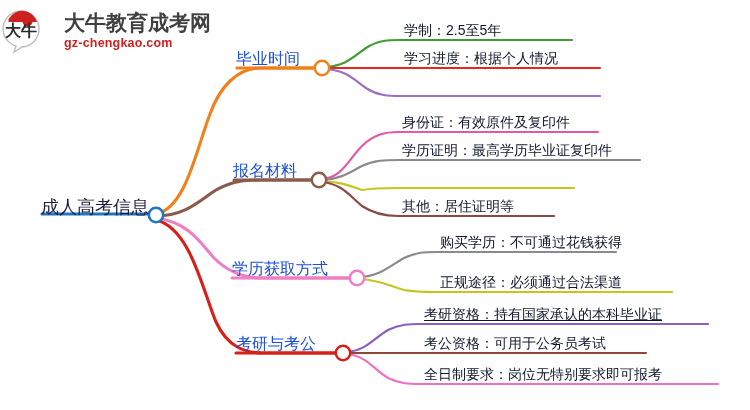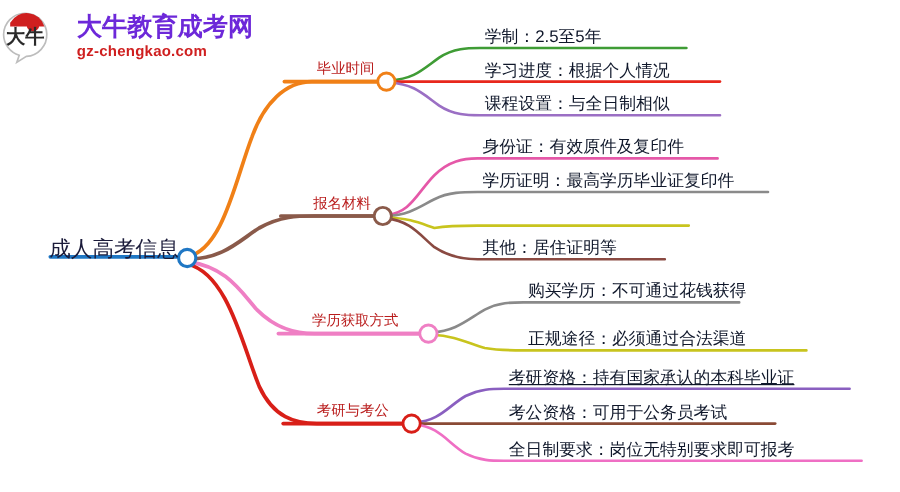--- a/index.html
+++ b/index.html
@@ -34,21 +34,21 @@
   }
   #logo-text {
     display: flex;
     flex-direction: column;
     justify-content: center;
     line-height: 1;
   }
   #logo-title {
     font-size: 21px;
     font-weight: bold;
-    color: #6d28d9;
+    color: #404040;
     letter-spacing: 0px;
     white-space: nowrap;
   }
   #logo-domain {
     font-size: 12.5px;
     font-weight: bold;
     color: #cf1f1f;
     letter-spacing: 0.2px;
     margin-top: 4px;
     white-space: nowrap;
@@ -64,21 +64,21 @@
   }
   #map svg { display: block; }
 
   .node-label {
     position: absolute;
     white-space: nowrap;
     color: #3a3a3a;
     font-family: "Liberation Sans", "DejaVu Sans", sans-serif;
   }
   .root-label   { font-size: 18px; color: #1b1b3a; }
-  .branch-label { font-size: 12px; color: #b91c1c; margin-left: 28px; }
+  .branch-label { font-size: 16px; color: #1d4ed8; }
   .leaf-label   { font-size: 14px; color: #0f172a; }
 </style>
 </head>
 <body>
 
 <div id="logo">
   <div id="logo-mark">
     <svg width="46" height="46" viewBox="0 0 46 46">
       <path d="M 3 21 A 18 18 0 1 1 22 39 L 14 44 L 16 38 A 18 18 0 0 1 3 21 Z" fill="#ffffff" stroke="#bdbdbd" stroke-width="1.4"></path>
       <path d="M 8.5 11 A 15.5 15.5 0 0 1 37 14 L 8.5 14 Z" fill="#cf1f1f"></path>
@@ -138,21 +138,20 @@
 
   <div class="node-label root-label" style="left:41px; top:195px;">成人高考信息</div>
 
   <div class="node-label branch-label" style="left:236px; top:49px;">毕业时间</div>
   <div class="node-label branch-label" style="left:233px; top:161px;">报名材料</div>
   <div class="node-label branch-label" style="left:232px; top:259px;">学历获取方式</div>
   <div class="node-label branch-label" style="left:236px; top:334px;">考研与考公</div>
 
   <div class="node-label leaf-label" style="left:404px; top:22px;">学制：2.5至5年</div>
   <div class="node-label leaf-label" style="left:404px; top:50px;">学习进度：根据个人情况</div>
-  <div class="node-label leaf-label" style="left:404px; top:78px;">课程设置：与全日制相似</div>
 
   <div class="node-label leaf-label" style="left:402px; top:114px;">身份证：有效原件及复印件</div>
   <div class="node-label leaf-label" style="left:402px; top:142px;">学历证明：最高学历毕业证复印件</div>
   <div class="node-label leaf-label" style="left:402px; top:198px;">其他：居住证明等</div>
 
   <div class="node-label leaf-label" style="left:440px; top:234px;">购买学历：不可通过花钱获得</div>
   <div class="node-label leaf-label" style="left:440px; top:274px;">正规途径：必须通过合法渠道</div>
 
   <div class="node-label leaf-label" style="left:424px; top:306px;text-decoration:underline;">考研资格：持有国家承认的本科毕业证</div>
   <div class="node-label leaf-label" style="left:424px; top:335px;">考公资格：可用于公务员考试</div>

